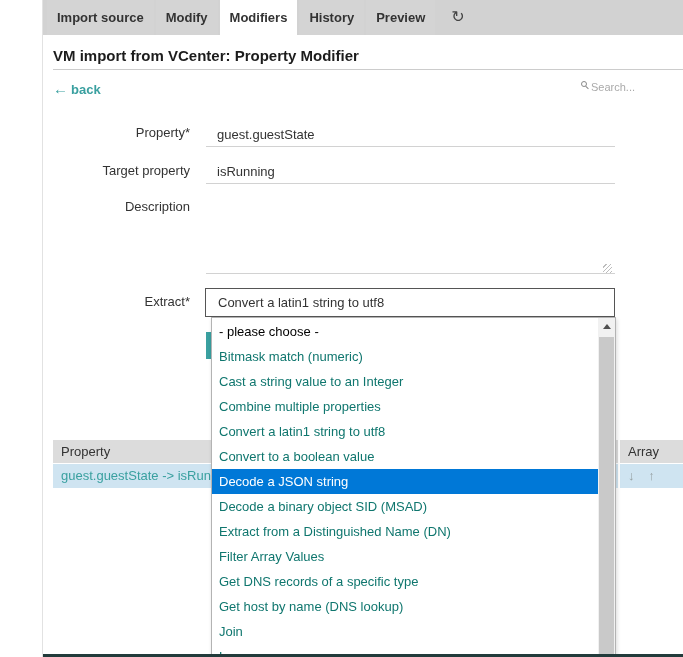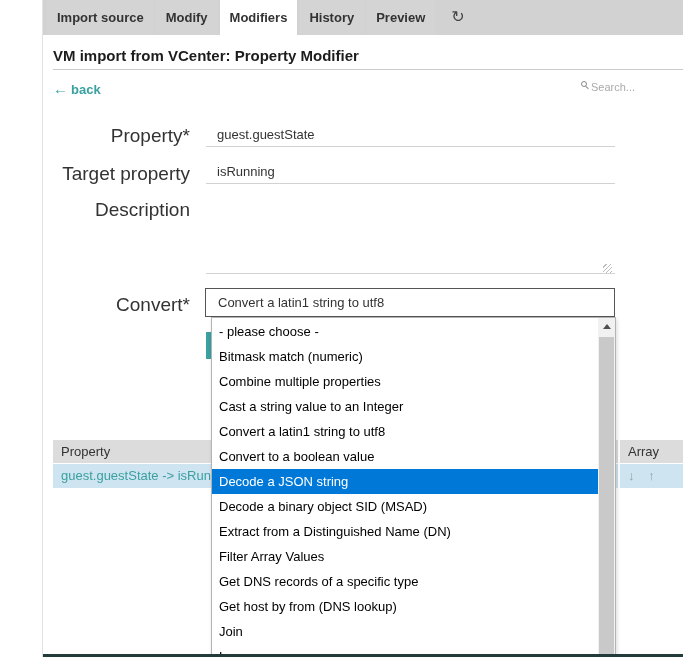--- a/index.html
+++ b/index.html
@@ -35,21 +35,21 @@
          position:relative; display:inline-block; margin-right:4px; }
   .mag::after { content:""; position:absolute; width:4px; height:1px;
                 background:#8a8a8a; transform:rotate(45deg); right:-3px; bottom:-2px; }
   .search-input { border:none; outline:none; font-size:11px; color:#555;
                   width:100px; background:transparent;
                   font-family:"Liberation Sans", sans-serif; }
   .search-input::placeholder { color:#aaa; }
 
   
   .lbl { position:absolute; left:0; width:147px; text-align:right;
-         font-size:19px; color:#333; }
+         font-size:13px; color:#333; }
   .ufield { position:absolute; left:163px; width:409px; height:24px;
             border-bottom:1px solid #d2d2d2; font-size:13px; color:#333;
             line-height:24px; padding-left:11px; }
   .textarea { position:absolute; left:163px; top:192px; width:409px; height:82px;
               border-bottom:1px solid #d2d2d2; font-size:13px; color:#333;
               padding:4px 0 0 11px; }
   .grip { position:absolute; right:2px; bottom:3px; width:9px; height:9px;
           background:repeating-linear-gradient(135deg, transparent 0 2px,
                      #bdbdbd 2px 3px); cursor:nwse-resize; }
   .select { position:absolute; left:162px; top:288px; width:410px; height:29px;
@@ -57,21 +57,21 @@
             line-height:27px; padding-left:12px; cursor:pointer; }
   .hidden-btn { position:absolute; left:163px; top:332px; width:120px; height:27px;
                 background:#3aa0a0; border:none; z-index:1; cursor:pointer; }
 
   
   .dropdown { position:absolute; left:168px; top:317px; width:405px; height:340px;
               background:#fff; border:1px solid #b3b3b3; z-index:5;
               box-shadow:1px 2px 4px rgba(0,0,0,.15); }
   .opts { position:absolute; left:0; top:1px; right:17px; }
   .opt { height:25px; line-height:25px; padding-left:7px; font-size:13px;
-         color:#000000; white-space:nowrap; overflow:hidden; cursor:pointer; }
+         color:#0f766e; white-space:nowrap; overflow:hidden; cursor:pointer; }
   .opt.placeholder { color:#000000; }
   .opt.highlight { background:#0078d7; color:#fff; }
   .sb { position:absolute; top:0; right:0; width:17px; bottom:0; background:#f1f1f1; }
   .sb-btn { height:17px; display:flex; align-items:center; justify-content:center;
             cursor:pointer; }
   .tri-up { width:0; height:0; border-left:4px solid transparent;
             border-right:4px solid transparent; border-bottom:5px solid #505050; }
   .sb-thumb { position:absolute; top:19px; bottom:0; left:1px; right:1px;
               background:#c9c9c9; cursor:grab; }
 
@@ -122,21 +122,21 @@
   <div class="lbl" style="top:125px;">Property*</div>
   <div class="ufield" style="top:123px;">guest.guestState</div>
 
   <div class="lbl" style="top:163px;">Target property</div>
   <div class="ufield" style="top:160px;">isRunning</div>
 
   <div class="lbl" style="top:199px;">Description</div>
   <div class="textarea"></div>
   <div class="grip" style="top:264px; left:560px; position:absolute;"></div>
 
-  <div class="lbl" style="top:294px;">Convert*</div>
+  <div class="lbl" style="top:294px;">Extract*</div>
   <div class="select">Convert a latin1 string to utf8</div>
 
   <button class="hidden-btn"></button>
 
   <div class="t-head">
     <div class="c-prop">Property</div>
     <div class="c-prio">Array</div>
   </div>
   <div class="t-row">
     <div class="c-prop">
@@ -145,30 +145,30 @@
     <div class="c-prio">
       <span class="prio-arrow">↓</span>
       <span class="prio-arrow">↑</span>
     </div>
   </div>
 
   <div class="dropdown">
     <div class="opts">
       <div class="opt placeholder">- please choose -</div>
       <div class="opt">Bitmask match (numeric)</div>
+      <div class="opt">Cast a string value to an Integer</div>
       <div class="opt">Combine multiple properties</div>
-      <div class="opt">Cast a string value to an Integer</div>
       <div class="opt">Convert a latin1 string to utf8</div>
       <div class="opt">Convert to a boolean value</div>
       <div class="opt highlight">Decode a JSON string</div>
       <div class="opt">Decode a binary object SID (MSAD)</div>
       <div class="opt">Extract from a Distinguished Name (DN)</div>
       <div class="opt">Filter Array Values</div>
       <div class="opt">Get DNS records of a specific type</div>
-      <div class="opt">Get host by from (DNS lookup)</div>
+      <div class="opt">Get host by name (DNS lookup)</div>
       <div class="opt">Join</div>
       <div class="opt">Lowercase</div>
     </div>
     <div class="sb">
       <div class="sb-btn">
         <span class="tri-up"></span>
       </div>
       <div class="sb-thumb"></div>
     </div>
   </div>

